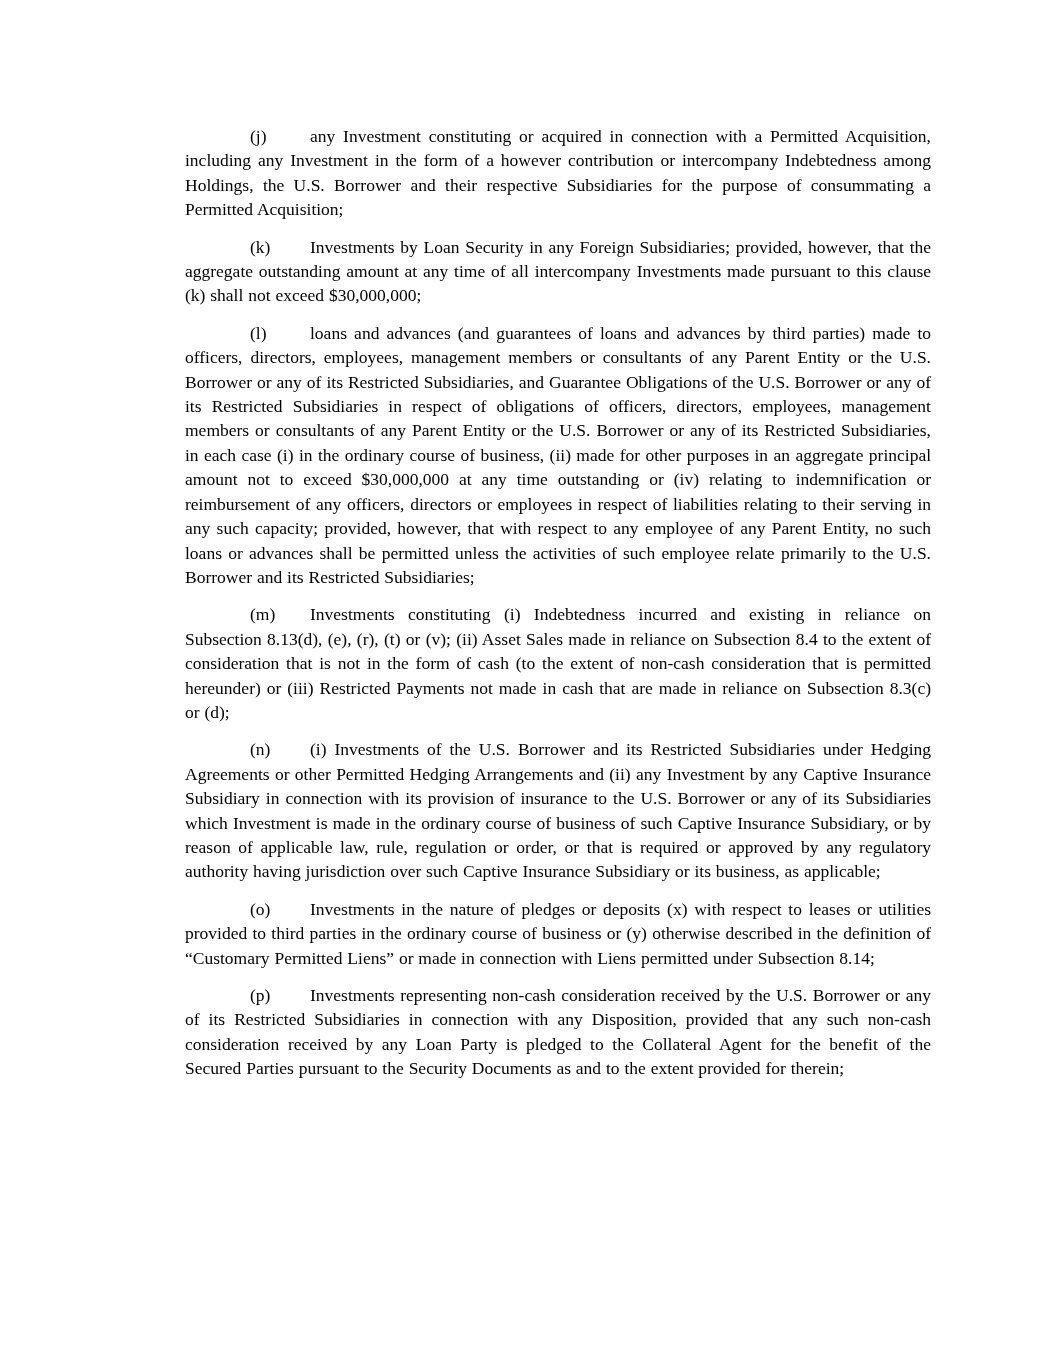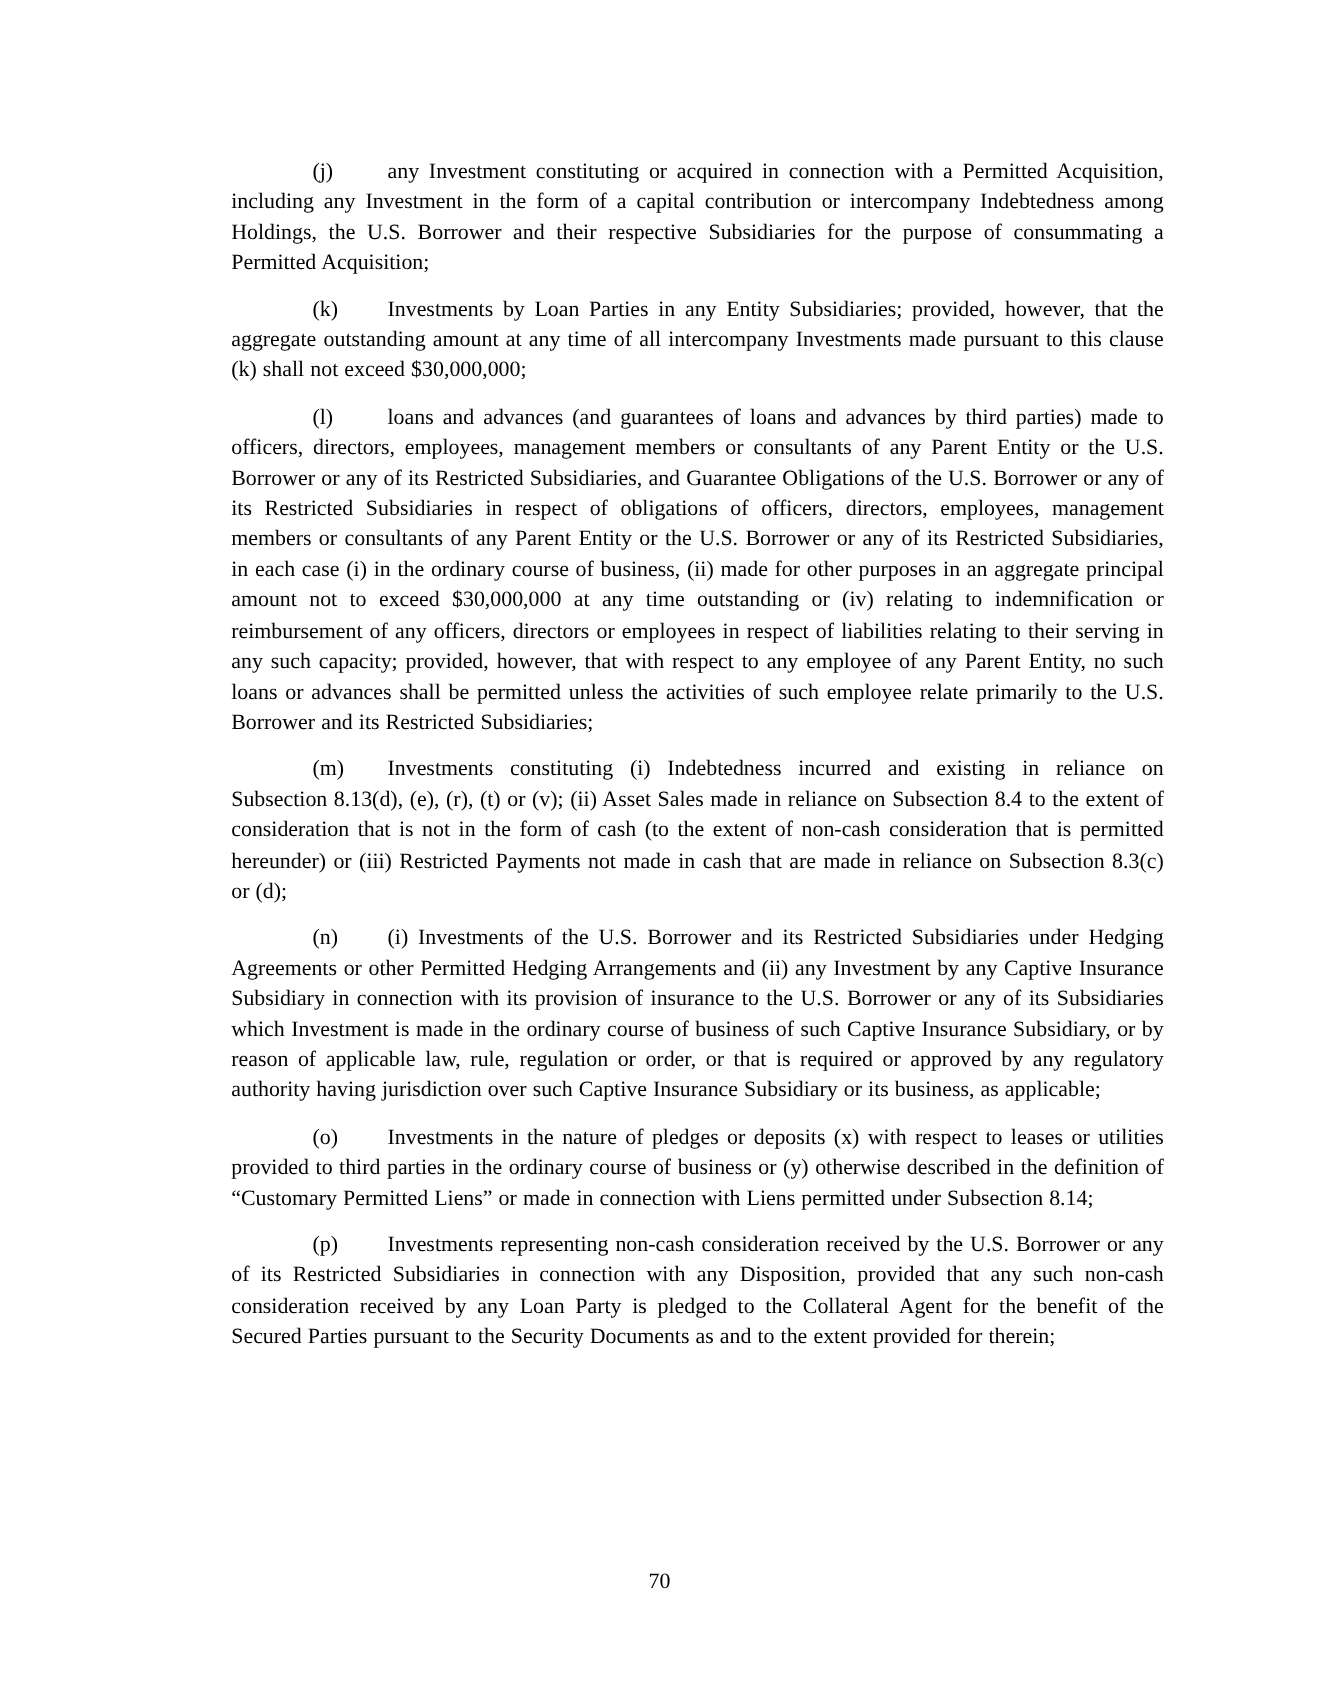--- a/index.html
+++ b/index.html
@@ -49,22 +49,21 @@
     text-align: center;
     font-size: 17.5px;
     line-height: 24px;
   }
 </style>
 </head>
 <body>
 
 <div class="page">
   <div class="content" id="paragraphs">
-      <p class="para"><span class="plabel">(j)</span><span class="">any Investment constituting or acquired in connection with a Permitted Acquisition, including any Investment in the form of a capital contribution or intercompany Indebtedness among Holdings, the U.S. Borrower and their respective Subsidiaries for the purpose of consummating a Permitted Acquisition;</span></p>
-      <p class="para"><span class="plabel">(k)</span><span class="">Investments by Loan Parties in any Entity Subsidiaries; </span><span class="u">provided</span><span class="">, </span><span class="u">however</span><span class="">, that the aggregate outstanding amount at any time of all intercompany Investments made pursuant to this clause (k) shall not exceed $30,000,000;</span></p>
+      <p class="para"><span class="plabel">(j)</span><span class="">any Investment constituting or acquired in connection with a Permitted Acquisition, including any Investment in the form of a however contribution or intercompany Indebtedness among Holdings, the U.S. Borrower and their respective Subsidiaries for the purpose of consummating a Permitted Acquisition;</span></p>
+      <p class="para"><span class="plabel">(k)</span><span class="">Investments by Loan Security in any Foreign Subsidiaries; </span><span class="u">provided</span><span class="">, </span><span class="u">however</span><span class="">, that the aggregate outstanding amount at any time of all intercompany Investments made pursuant to this clause (k) shall not exceed $30,000,000;</span></p>
       <p class="para"><span class="plabel">(l)</span><span class="">loans and advances (and guarantees of loans and advances by third parties) made to officers, directors, employees, management members or consultants of any Parent Entity or the U.S. Borrower or any of its Restricted Subsidiaries, and Guarantee Obligations of the U.S. Borrower or any of its Restricted Subsidiaries in respect of obligations of officers, directors, employees, management members or consultants of any Parent Entity or the U.S. Borrower or any of its Restricted Subsidiaries, in each case (</span><span class="u">i</span><span class="">) in the ordinary course of business, (</span><span class="u">ii</span><span class="">) made for other purposes in an aggregate principal amount not to exceed $30,000,000 at any time outstanding or (</span><span class="u">iv</span><span class="">) relating to indemnification or reimbursement of any officers, directors or employees in respect of liabilities relating to their serving in any such capacity; </span><span class="u">provided</span><span class="">, </span><span class="u">however</span><span class="">, that with respect to any employee of any Parent Entity, no such loans or advances shall be permitted unless the activities of such employee relate primarily to the U.S. Borrower and its Restricted Subsidiaries;</span></p>
       <p class="para"><span class="plabel">(m)</span><span class="">Investments constituting (i) Indebtedness incurred and existing in reliance on </span><span class="u">Subsection 8.13(d)</span><span class="">, </span><span class="u">(e)</span><span class="">, </span><span class="u">(r)</span><span class="">, </span><span class="u">(t)</span><span class=""> or </span><span class="u">(v)</span><span class="">; (ii) Asset Sales made in reliance on </span><span class="u">Subsection 8.4</span><span class=""> to the extent of consideration that is not in the form of cash (to the extent of non-cash consideration that is permitted hereunder) or (iii) Restricted Payments not made in cash that are made in reliance on </span><span class="u">Subsection 8.3(c)</span><span class=""> or </span><span class="u">(d)</span><span class="">;</span></p>
       <p class="para"><span class="plabel">(n)</span><span class="">(</span><span class="u">i</span><span class="">) Investments of the U.S. Borrower and its Restricted Subsidiaries under Hedging Agreements or other Permitted Hedging Arrangements and (</span><span class="u">ii</span><span class="">) any Investment by any Captive Insurance Subsidiary in connection with its provision of insurance to the U.S. Borrower or any of its Subsidiaries which Investment is made in the ordinary course of business of such Captive Insurance Subsidiary, or by reason of applicable law, rule, regulation or order, or that is required or approved by any regulatory authority having jurisdiction over such Captive Insurance Subsidiary or its business, as applicable;</span></p>
       <p class="para"><span class="plabel">(o)</span><span class="">Investments in the nature of pledges or deposits (</span><span class="u">x</span><span class="">) with respect to leases or utilities provided to third parties in the ordinary course of business or (</span><span class="u">y</span><span class="">) otherwise described in the definition of “Customary Permitted Liens” or made in connection with Liens permitted under </span><span class="u">Subsection 8.14</span><span class="">;</span></p>
       <p class="para"><span class="plabel">(p)</span><span class="">Investments representing non-cash consideration received by the U.S. Borrower or any of its Restricted Subsidiaries in connection with any Disposition, </span><span class="u">provided</span><span class=""> that any such non-cash consideration received by any Loan Party is pledged to the Collateral Agent for the benefit of the Secured Parties pursuant to the Security Documents as and to the extent provided for therein;</span></p>
     </div>
-  <div class="page-number">70</div>
 </div>
 
 </body></html>

